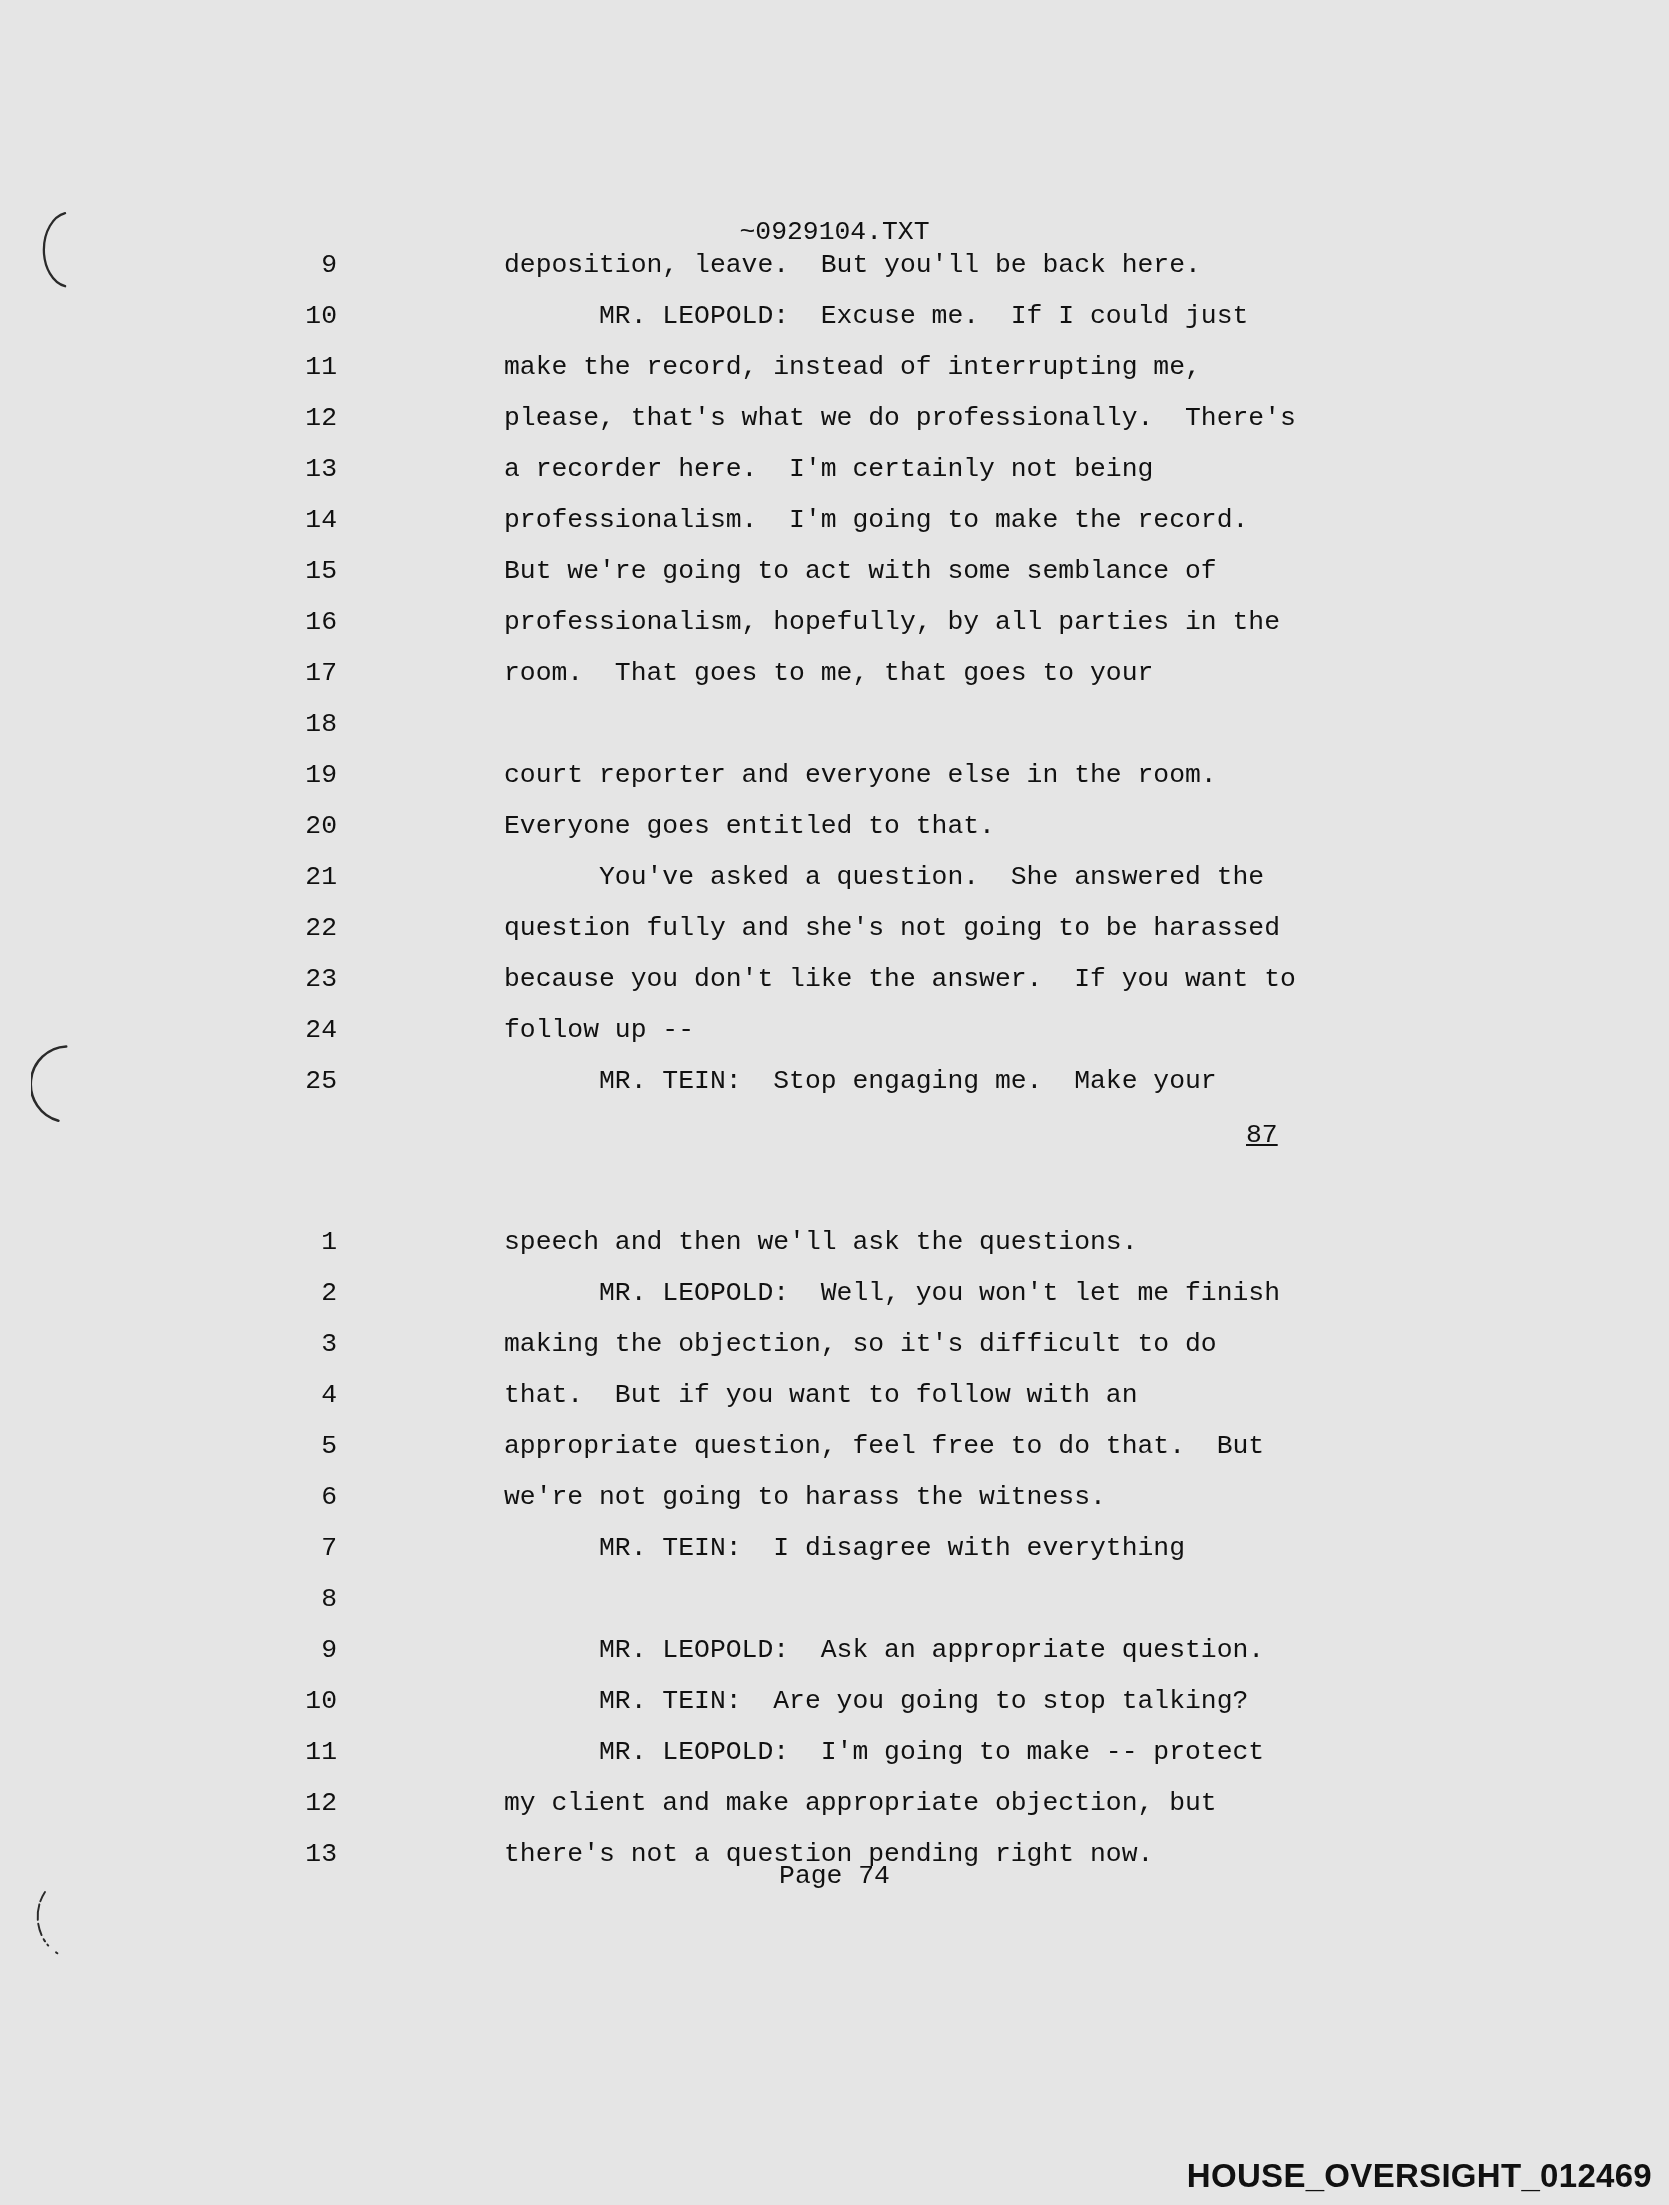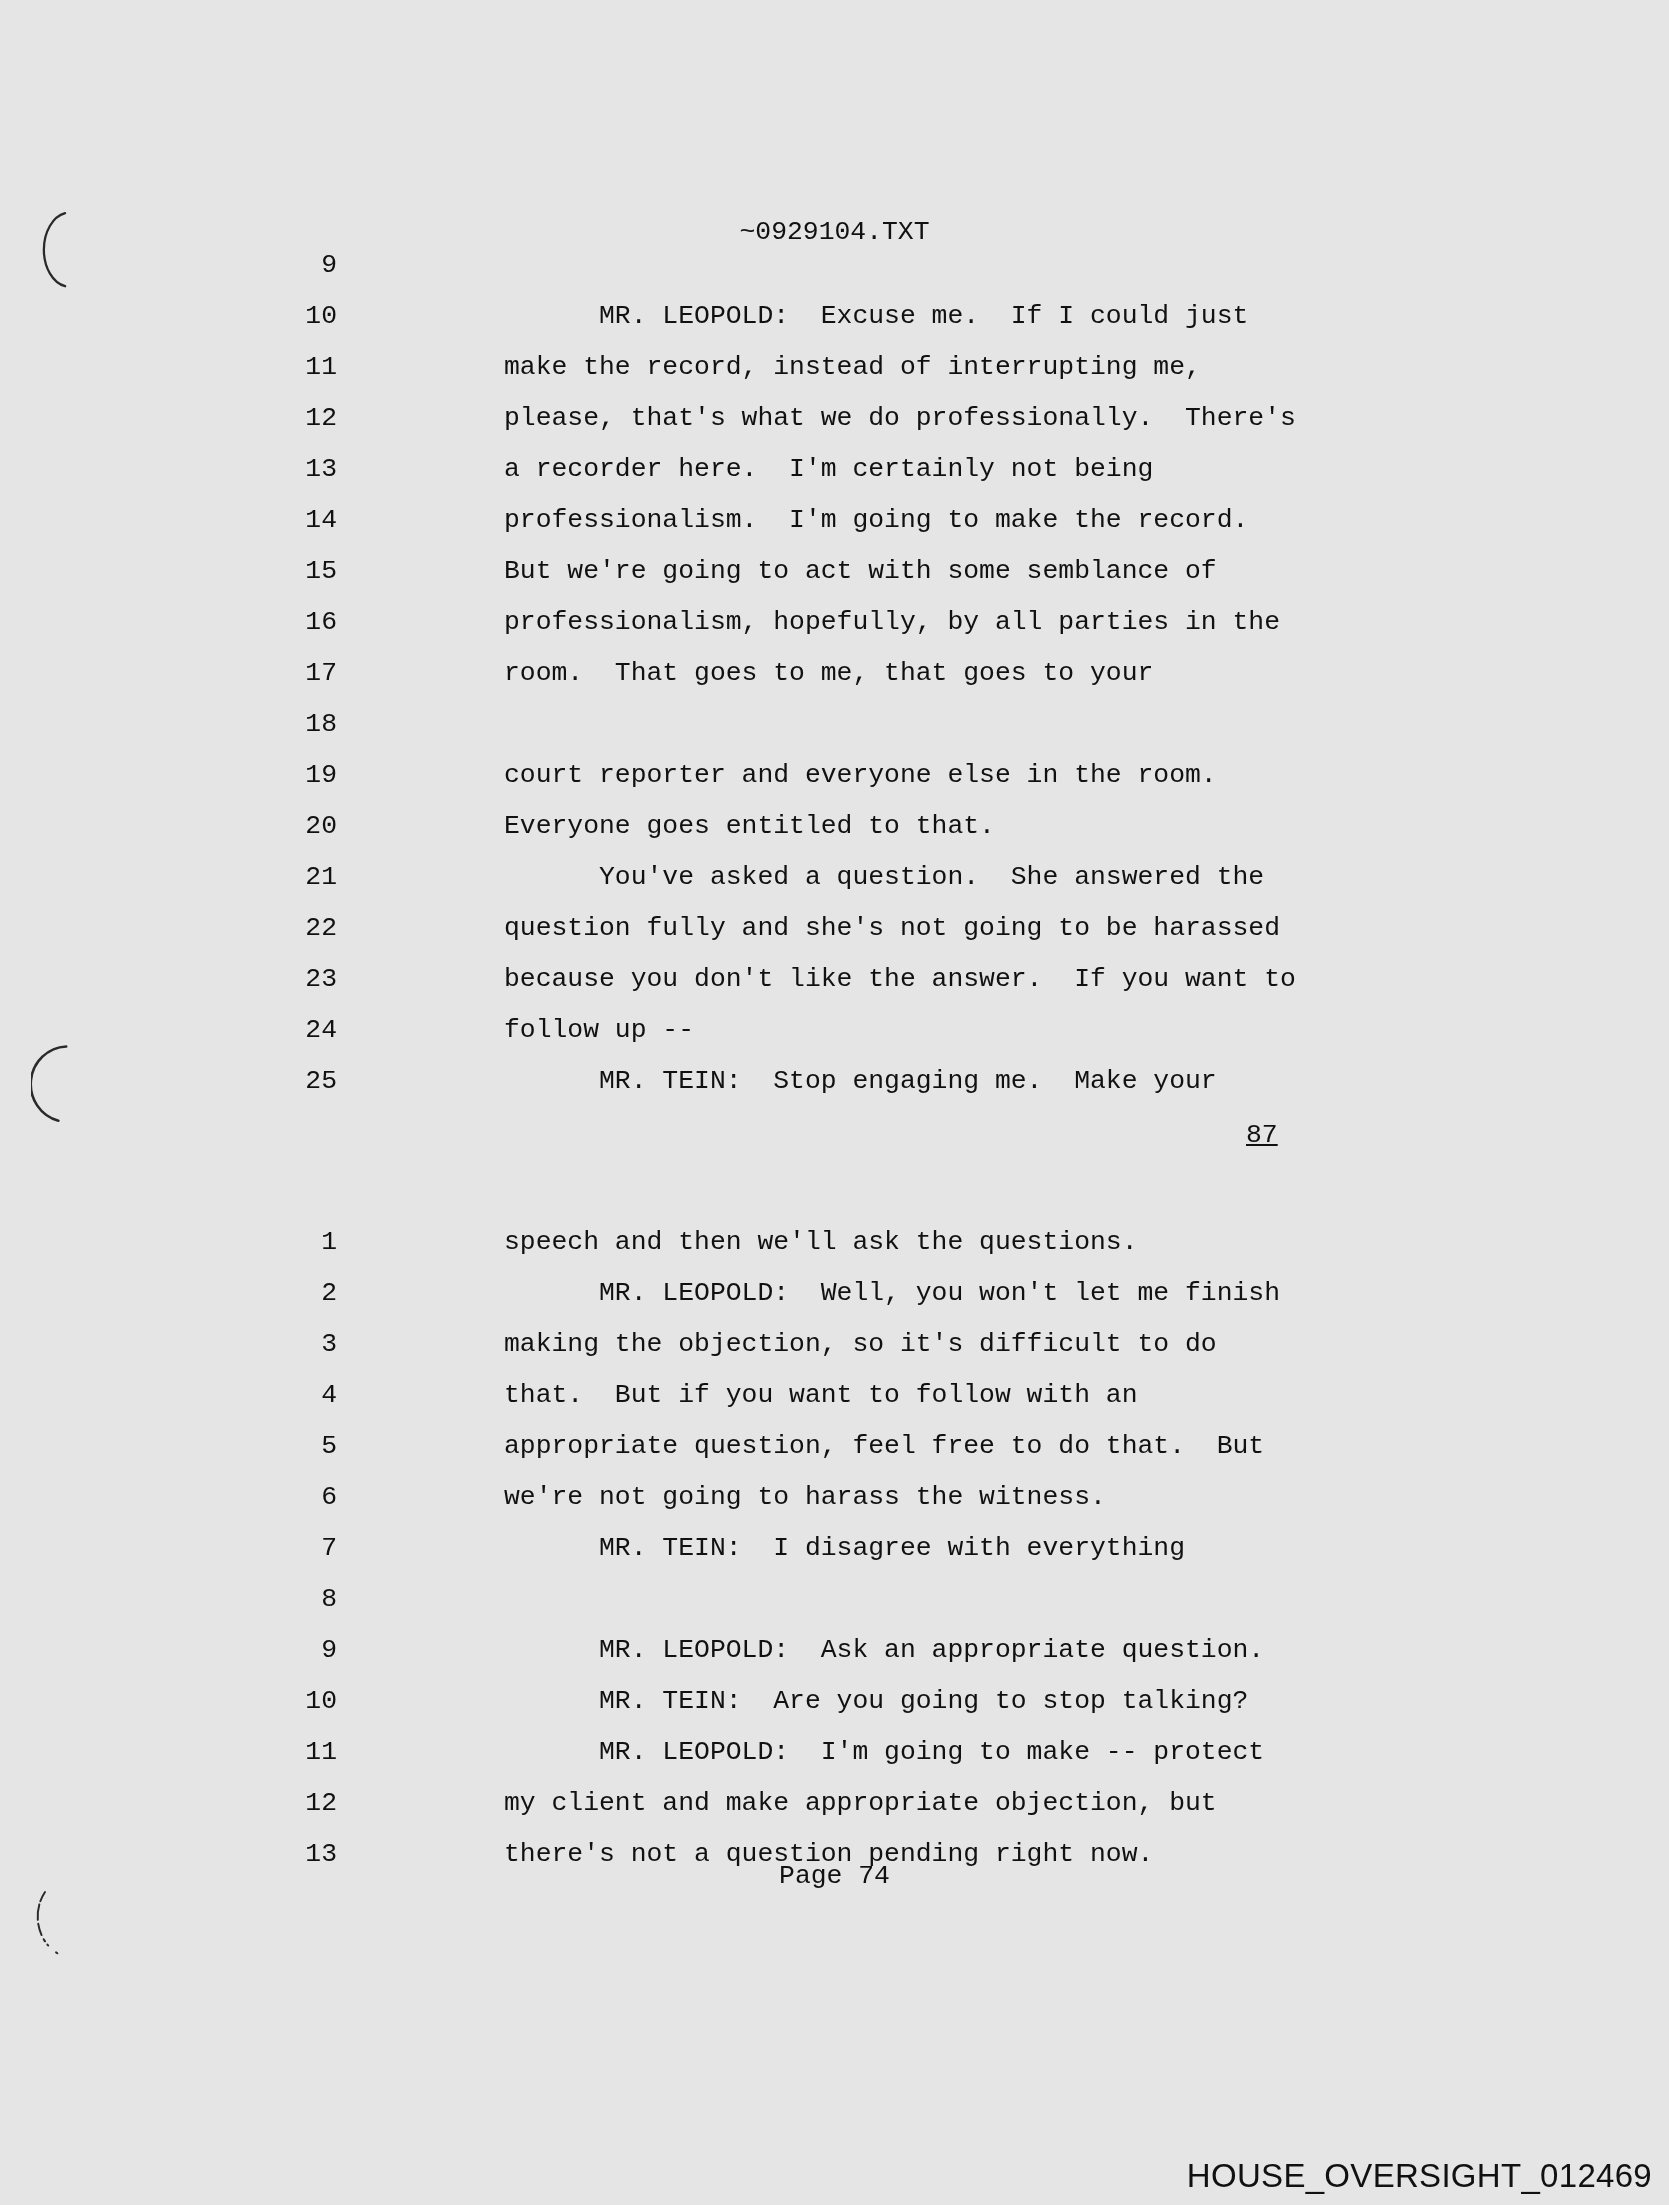--- a/index.html
+++ b/index.html
@@ -74,20 +74,21 @@
   .bates-stamp {
     position: absolute;
     top: 2157px;
     right: 17px;
     font-family: "Liberation Sans", "DejaVu Sans", sans-serif;
     font-size: 33px;
     line-height: 37px;
     letter-spacing: 0.3px;
     color: #111111;
     white-space: pre;
+    font-weight: bold;
   }
   .punch {
     position: absolute;
   }
   .punch path {
     fill: none;
     stroke: #2a2a2a;
     stroke-linecap: round;
   }
 </style>
@@ -104,20 +105,21 @@
   </svg>
   <svg class="punch" style="left:30px; top:1890px; width:73px; height:73px;" viewBox="0 0 112 112">
     <path d="M23 3 A58 64 0 0 0 42 97" stroke-width="3" stroke-dasharray="16 5 24 6 18 7 4 6 2"></path>
   </svg>
 
   <div class="scan-text header-filename">~0929104.TXT</div>
 
   <div class="tblock tblock-1 scan-text" id="block1">
       <div class="tline">
         <span class="num">9</span>
+        <span class="txt">deposition, leave.  But you'll be back here.</span>
       </div>
       <div class="tline">
         <span class="num">10</span>
         <span class="txt">      MR. LEOPOLD:  Excuse me.  If I could just</span>
       </div>
       <div class="tline">
         <span class="num">11</span>
         <span class="txt">make the record, instead of interrupting me,</span>
       </div>
       <div class="tline">

